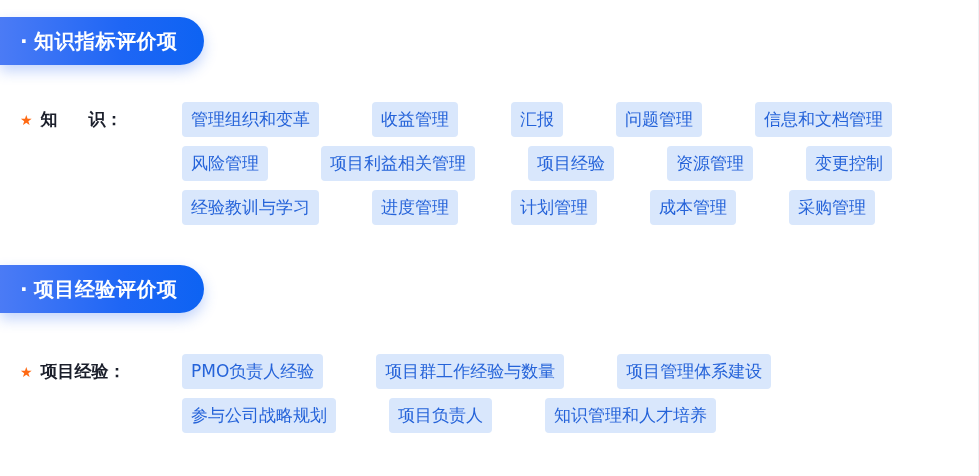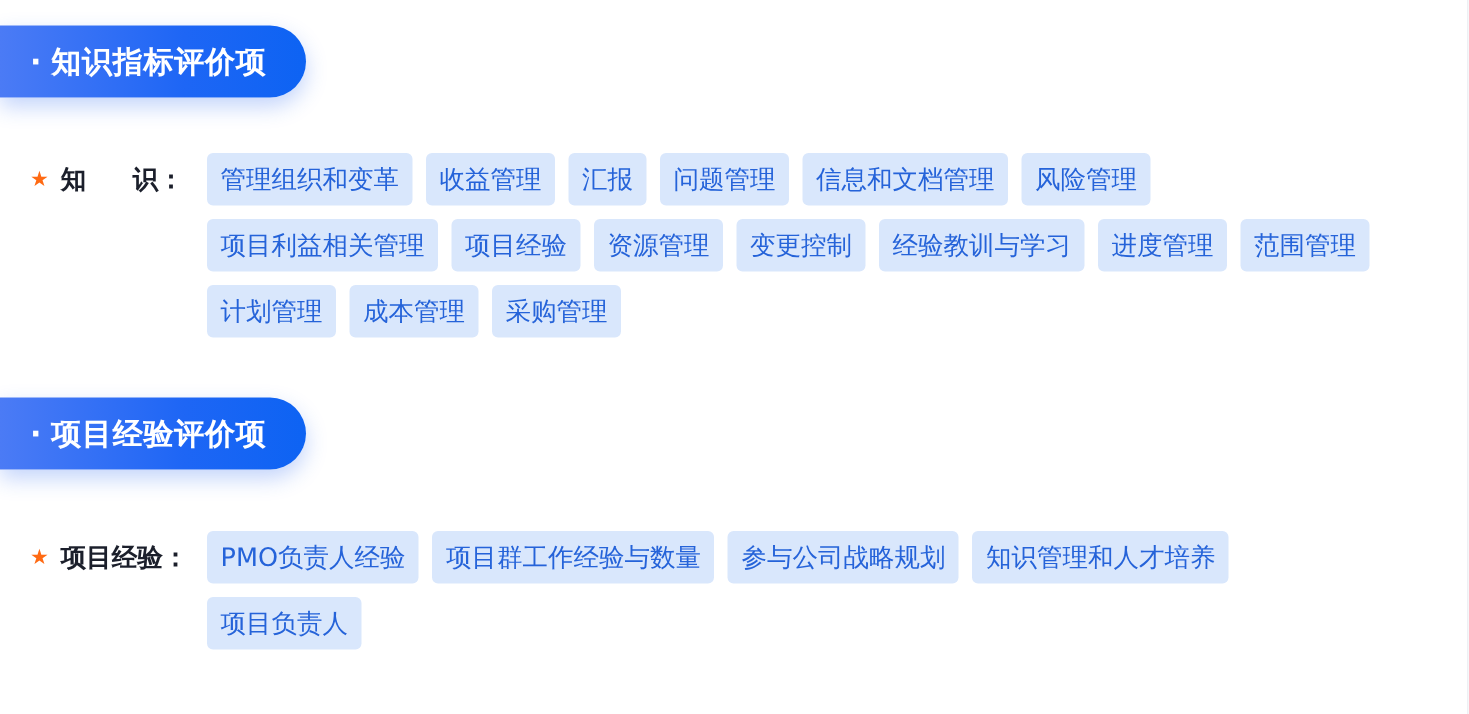--- a/index.html
+++ b/index.html
@@ -27,21 +27,21 @@
     font-size: 17px; font-weight: bold; color: #1b1f2b;
   }
   .star { color: #ff6a13; font-size: 14px; margin-right: 8px; line-height: 1; }
   .label-text { display: flex; justify-content: space-between; width: 82px; }
   .label-text.wide { width: auto; }
   .tags { display: flex; flex-wrap: wrap; gap: 9px 9px; width: 790px; }
   .tag {
     height: 35px; padding: 0 9px; box-sizing: border-box;
     display: flex; align-items: center;
     background: #d9e7fc; color: #2563d9;
-    border-radius: 4px; font-size: 17px; white-space: nowrap; cursor: pointer;
+    border-radius: 4px; font-size: 17px; white-space: nowrap; cursor: pointer; margin-left: 44px;
   }
 </style>
 </head>
 <body>
 
 <div class="page">
 
   <div class="banner" style="top:17px;">
     <span class="dot">·</span>
     <span>知识指标评价项</span>
@@ -61,39 +61,39 @@
       <span class="tag">汇报</span>
       <span class="tag">问题管理</span>
       <span class="tag">信息和文档管理</span>
       <span class="tag">风险管理</span>
       <span class="tag">项目利益相关管理</span>
       <span class="tag">项目经验</span>
       <span class="tag">资源管理</span>
       <span class="tag">变更控制</span>
       <span class="tag">经验教训与学习</span>
       <span class="tag">进度管理</span>
-      <span class="tag">范围管理</span>
       <span class="tag">计划管理</span>
       <span class="tag">成本管理</span>
       <span class="tag">采购管理</span>
     </div>
   </div>
 
   <div class="banner" style="top:265px;">
     <span class="dot">·</span>
     <span>项目经验评价项</span>
   </div>
 
   <div class="row" style="top:354px;">
     <div class="label">
       <span class="star">★</span>
       <span class="label-text wide">项目经验：</span>
     </div>
     <div class="tags">
       <span class="tag">PMO负责人经验</span>
       <span class="tag">项目群工作经验与数量</span>
+      <span class="tag">项目管理体系建设</span>
       <span class="tag">参与公司战略规划</span>
+      <span class="tag">项目负责人</span>
       <span class="tag">知识管理和人才培养</span>
-      <span class="tag">项目负责人</span>
     </div>
   </div>
 
 </div>
 
 </body></html>

